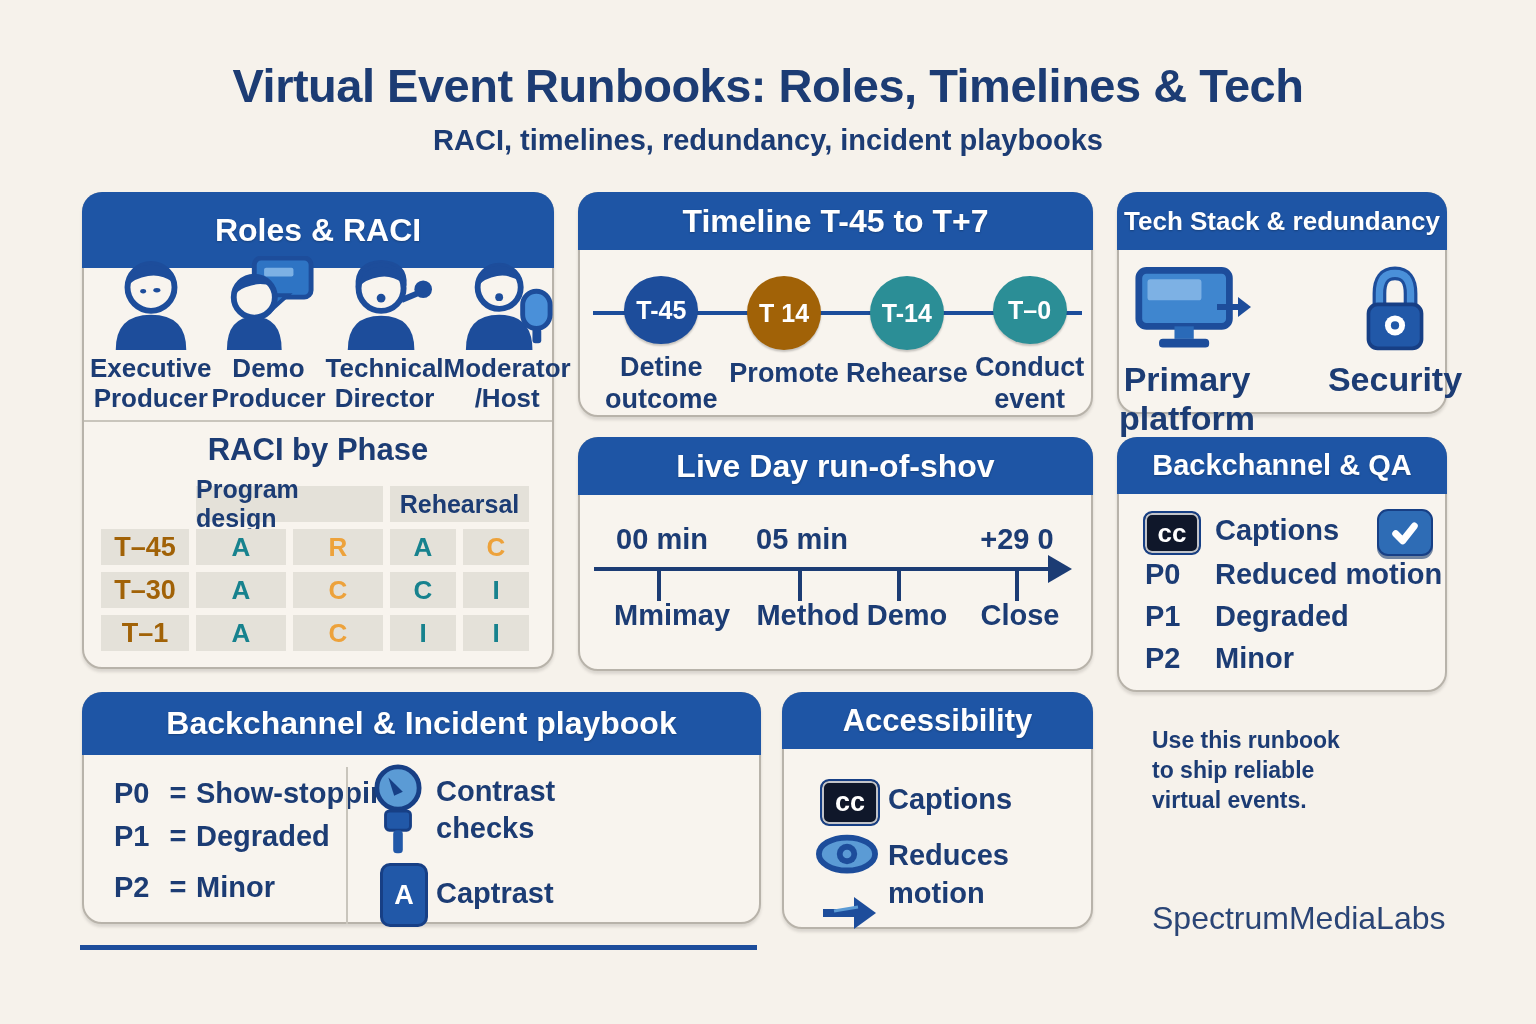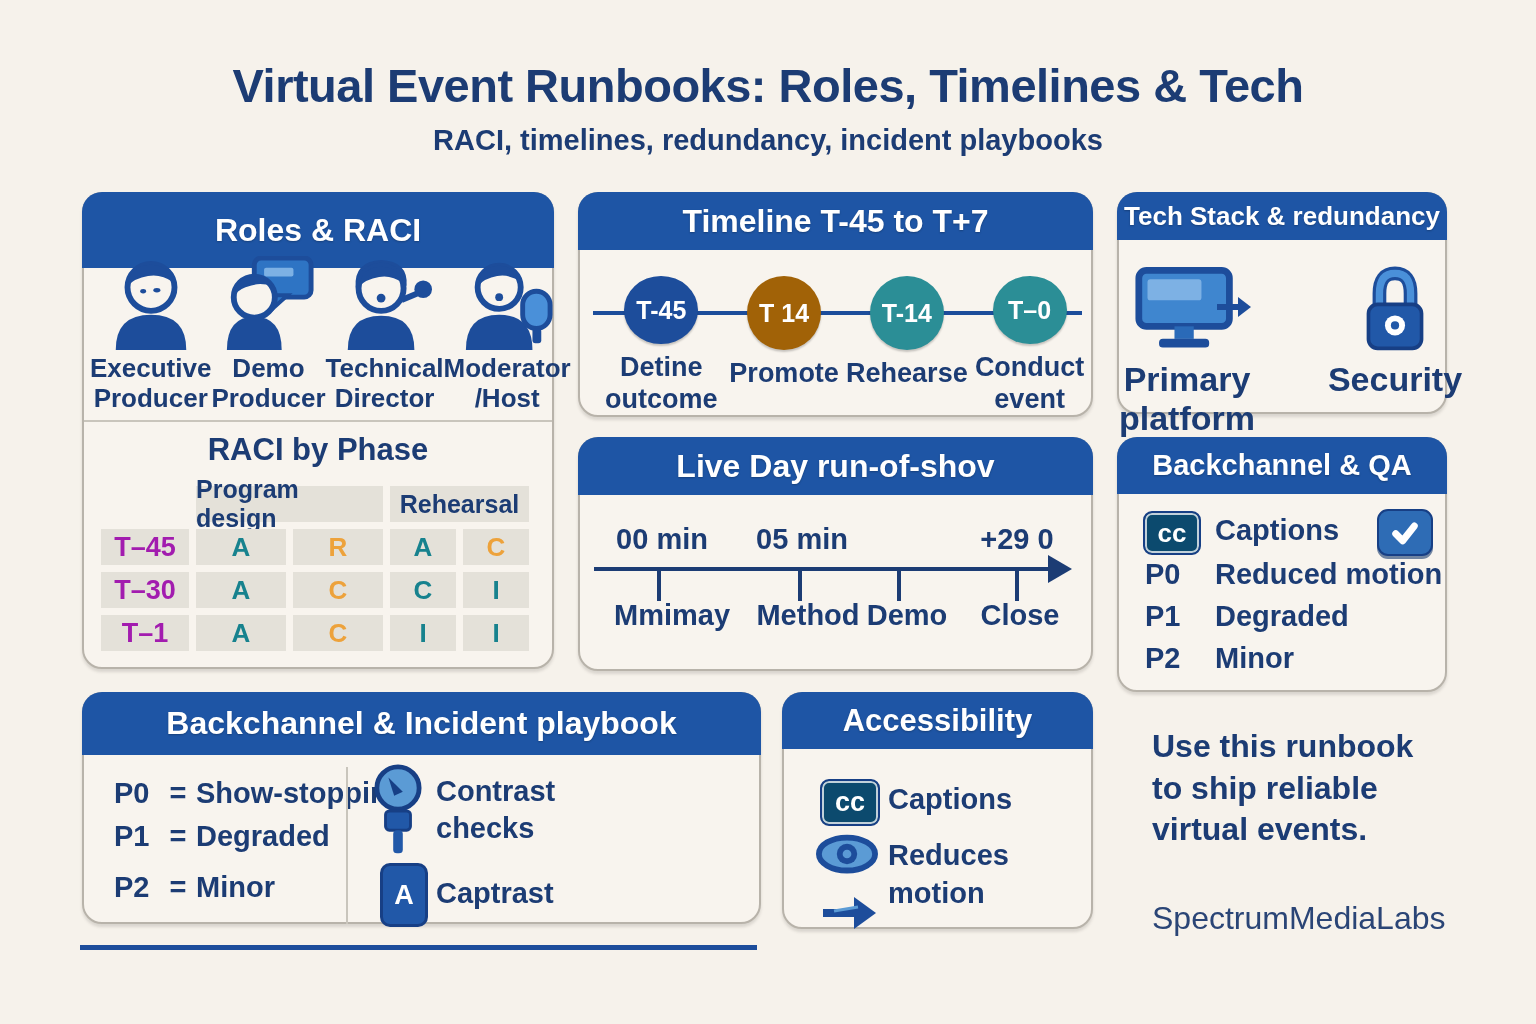--- a/index.html
+++ b/index.html
@@ -26,21 +26,21 @@
   .roles-divider{position:absolute;left:0;right:0;top:226px;border-top:2px solid #c9c5bc;}
   .raci-title{position:absolute;left:0;right:0;top:238px;text-align:center;
               font-size:31px;font-weight:700;}
   .raci-grid{position:absolute;left:17px;top:292px;display:grid;
              grid-template-columns:88px 90px 90px 66px 66px;grid-auto-rows:36px;gap:7px;}
   .raci-cell{background:#e4e1d9;display:flex;align-items:center;justify-content:center;
              font-weight:700;}
   .raci-ghead{font-size:25px;color:#1c3c74;}
   .gh-program{grid-column:2/4;}
   .gh-rehearsal{grid-column:4/6;}
-  .raci-rowlabel{font-size:27px;color:#a21caf;}
+  .raci-rowlabel{font-size:27px;color:#a16207;}
   .raci-letter{font-size:26px;}
   .raci-letter[data-color="teal"]{color:#17828e;}
   .raci-letter[data-color="orange"]{color:#eda23b;}
   .raci-empty{background:transparent;}
   
   .timeline-card{left:578px;top:192px;width:511px;height:221px;}
   .timeline-card .hdr{height:58px;font-size:32px;}
   .tl-body{position:absolute;left:0;right:0;top:58px;bottom:0;}
   .tl-line{position:absolute;left:13px;right:9px;top:59px;height:4px;background:#1d4d9b;}
   .tl-row{position:absolute;inset:0;display:flex;padding-left:20px;}
@@ -48,39 +48,39 @@
   .tl-circle{margin-top:24px;width:74px;height:74px;border-radius:50%;
              display:flex;align-items:center;justify-content:center;
              color:#fff;font-size:25px;font-weight:700;
              box-shadow:0 2px 2px rgba(0,0,0,.2);}
   .tl-circle[data-color="blue"]{background:#1d4d9b;}
   .tl-circle[data-color="orange"]{background:#a16207;}
   .tl-circle[data-color="teal"]{background:#2b8e96;}
   .tl-label{margin-top:8px;font-size:27px;font-weight:700;text-align:center;line-height:1.16;}
   
   .tech-card{left:1117px;top:192px;width:326px;height:218px;}
-  .tech-card .hdr{height:48px;font-size:26px;}
+  .tech-card .hdr{height:58px;font-size:26px;}
   .tech-item{position:absolute;display:flex;flex-direction:column;align-items:center;}
   .tech-item.monitor{left:8px;top:72px;width:120px;}
   .tech-item.laptop{left:120px;top:74px;width:106px;}
   .tech-item.lock{left:234px;top:72px;width:84px;}
   .tech-arrow{position:absolute;left:96px;top:100px;}
   .tech-label{margin-top:8px;font-size:34px;font-weight:700;text-align:center;line-height:1.15;}
   
   .liveday-card{left:578px;top:437px;width:511px;height:230px;}
   .liveday-card .hdr{height:58px;font-size:32px;}
   .ld-body{position:absolute;left:0;right:0;top:58px;bottom:0;}
   .ld-time{position:absolute;transform:translateX(-50%);font-size:29px;font-weight:700;top:26px;white-space:nowrap;}
   .ld-seg{position:absolute;transform:translateX(-50%);font-size:29px;font-weight:700;top:102px;white-space:nowrap;}
   .ld-axis{position:absolute;left:0;top:0;}
   
   .qa-card{left:1117px;top:437px;width:326px;height:251px;}
   .qa-card .hdr{height:57px;font-size:29px;}
   .qa-body{position:absolute;left:0;right:0;top:57px;bottom:0;}
-  .badge-cc{position:absolute;background:#0c4a6e;border:2px solid #173f85;border-radius:9px;
+  .badge-cc{position:absolute;background:#0f172a;border:2px solid #173f85;border-radius:9px;
             color:#fff;font-weight:700;display:flex;align-items:center;justify-content:center;
             box-shadow:inset 0 0 0 2px rgba(255,255,255,.75);}
   .qa-cc{left:24px;top:15px;width:54px;height:40px;font-size:26px;}
   .qa-captions{position:absolute;left:96px;top:18px;font-size:29px;font-weight:700;}
   .qa-check{position:absolute;left:258px;top:13px;width:52px;height:43px;background:#2e6cb5;
             border:2px solid #173f85;border-radius:11px;box-shadow:0 3px 0 rgba(22,56,110,.6);
             display:flex;align-items:center;justify-content:center;}
   .qa-row{position:absolute;left:0;right:0;font-size:29px;font-weight:700;}
   .qa-row .code{position:absolute;left:26px;}
   .qa-row .lbl{position:absolute;left:96px;white-space:nowrap;}
@@ -100,21 +100,21 @@
   
   .access-card{left:782px;top:692px;width:307px;height:233px;}
   .access-card .hdr{height:57px;font-size:31px;}
   .ac-body{position:absolute;left:0;right:0;top:57px;bottom:0;}
   .ac-cc{left:36px;top:28px;width:56px;height:43px;font-size:27px;}
   .ac-captions{position:absolute;left:104px;top:32px;font-size:29px;font-weight:700;}
   .ac-eye{position:absolute;left:32px;top:82px;}
   .ac-reduces{position:absolute;left:104px;top:86px;font-size:29px;font-weight:700;line-height:1.3;}
   .ac-arrow{position:absolute;left:36px;top:138px;}
   
-  .footer-note{position:absolute;left:1152px;top:726px;font-size:32px;font-weight:700;line-height:1.3;}
+  .footer-note{position:absolute;left:1152px;top:726px;font-size:23px;font-weight:700;line-height:1.3;}
   .brand{position:absolute;left:1152px;top:900px;font-size:32px;font-weight:400;color:#2a4576;}
   .bottom-rule{position:absolute;left:80px;top:945px;width:677px;height:5px;background:#1d4d9b;}
 </style>
 </head>
 <body>
 
 <div class="canvas">
 
   <div class="page-title">Virtual Event Runbooks: Roles, Timelines &amp; Tech</div>
   <div class="page-subtitle">RACI, timelines, redundancy, incident playbooks</div>

